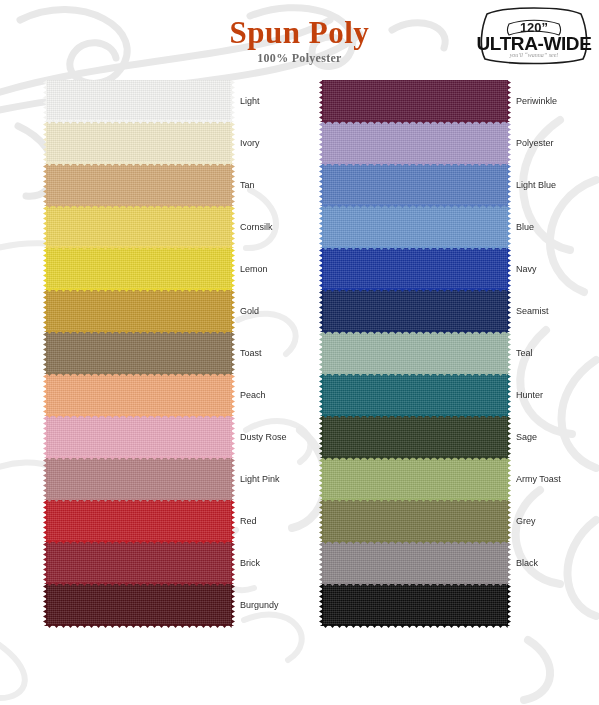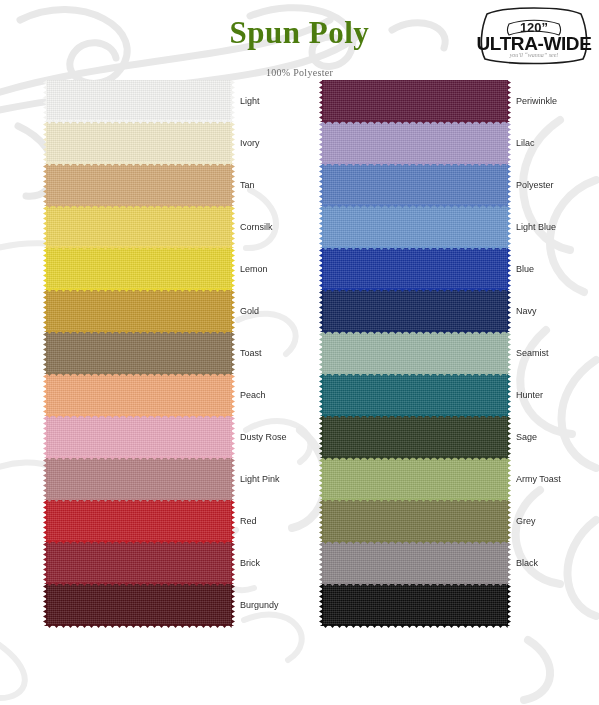--- a/index.html
+++ b/index.html
@@ -35,31 +35,31 @@
   #title-block {
     position: absolute;
     left: 0; top: 16px;
     width: 599px;
     text-align: center;
   }
   #page-title {
     font-family: "Liberation Serif", serif;
     font-size: 31px;
     font-weight: bold;
-    color: #4d7c0f;
+    color: #c2410c;
     letter-spacing: 0.5px;
     line-height: 34px;
   }
   #page-subtitle {
     font-family: "Liberation Serif", serif;
-    font-size: 10px;
-    font-weight: normal;
+    font-size: 12px;
+    font-weight: bold;
     color: #6d6d6d;
     letter-spacing: 0.3px;
-    margin-top: 17px;
+    margin-top: 1px;
   }
 
   
   #badge {
     position: absolute;
     right: 6px;
     top: 4px;
     width: 118px;
     height: 62px;
   }
@@ -537,24 +537,24 @@
           <path d="M0,0 L4,2.5 L0,5 L4,7.5 L0,10 L4,12.5 L0,15 L4,17.5 L0,20 L4,22.5 L0,25 L4,27.5 L0,30 L4,32.5 L0,35 L4,37.5 L0,40 L4,42.5 L0,42 Z" fill="#0d0d0d"></path>
         </svg>
         <svg class="pink-edge" width="186" height="5" viewBox="0 0 186 5" preserveAspectRatio="none">
           <path d="M0,0 L3.5,4 L7,0 L10.5,4 L14,0 L17.5,4 L21,0 L24.5,4 L28,0 L31.5,4 L35,0 L38.5,4 L42,0 L45.5,4 L49,0 L52.5,4 L56,0 L59.5,4 L63,0 L66.5,4 L70,0 L73.5,4 L77,0 L80.5,4 L84,0 L87.5,4 L91,0 L94.5,4 L98,0 L101.5,4 L105,0 L108.5,4 L112,0 L115.5,4 L119,0 L122.5,4 L126,0 L129.5,4 L133,0 L136.5,4 L140,0 L143.5,4 L147,0 L150.5,4 L154,0 L157.5,4 L161,0 L164.5,4 L168,0 L171.5,4 L175,0 L178.5,4 L182,0 L185.5,4 L186,0 Z" fill="#0d0d0d"></path>
         </svg>
       </div>
     </div>
 </div>
 <div class="label-list" id="labels-right">
     <div class="swatch-label">Periwinkle</div>
-    <div class="swatch-label">Lilac</div>
     <div class="swatch-label">Polyester</div>
     <div class="swatch-label">Light Blue</div>
     <div class="swatch-label">Blue</div>
     <div class="swatch-label">Navy</div>
     <div class="swatch-label">Seamist</div>
+    <div class="swatch-label">Teal</div>
     <div class="swatch-label">Hunter</div>
     <div class="swatch-label">Sage</div>
     <div class="swatch-label">Army Toast</div>
     <div class="swatch-label">Grey</div>
     <div class="swatch-label">Black</div>
   </div>
 
 </body></html>

